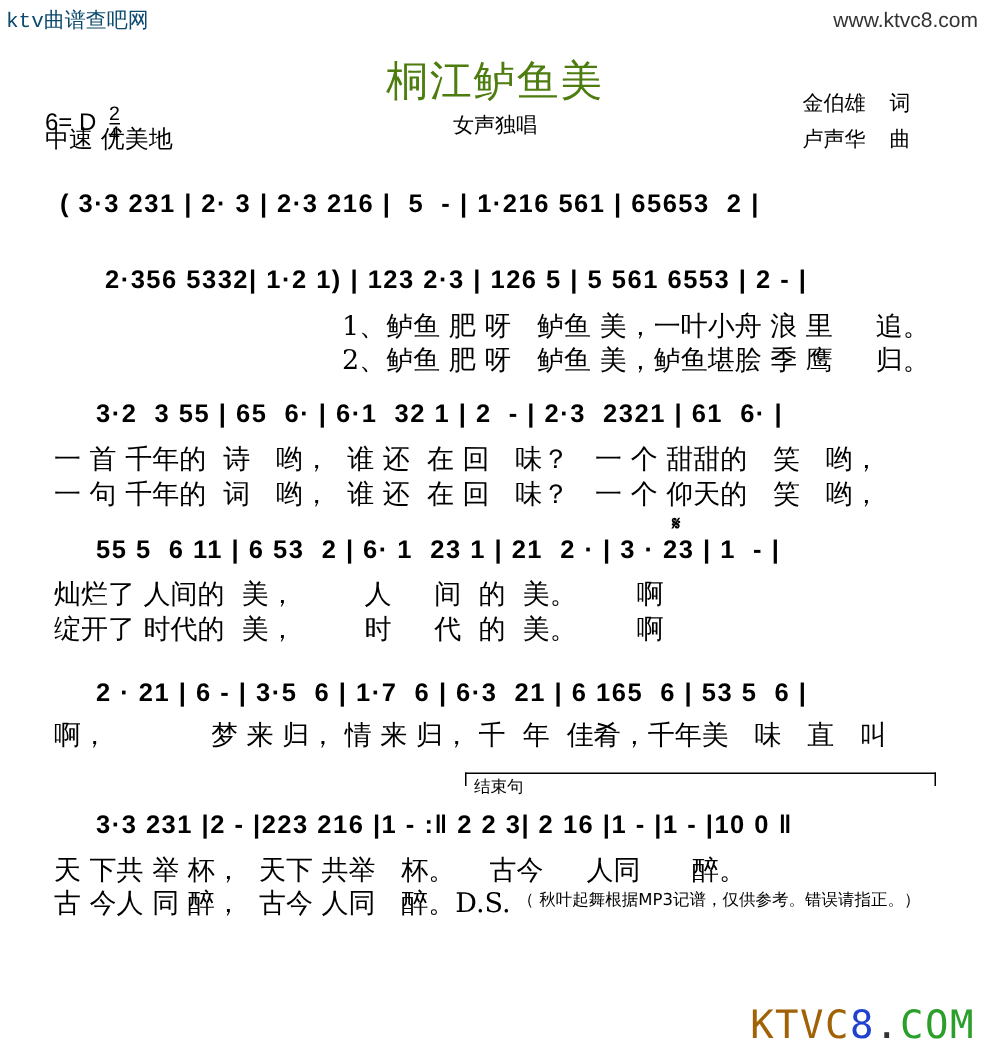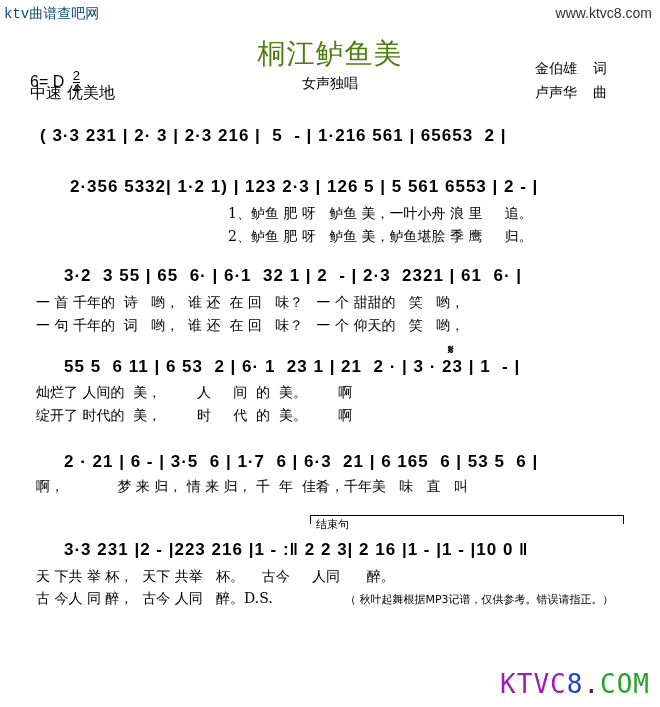--- a/index.html
+++ b/index.html
@@ -11,21 +11,21 @@
   .subtitle{left:0;width:660px;top:75px;text-align:center;font-size:14px;}
   .key{left:30px;top:70px;font-size:16px;font-family:"Liberation Sans",sans-serif;}
   .frac{display:inline-block;vertical-align:middle;text-align:center;font-size:13px;line-height:12px;margin-left:4px;}
   .frac span{display:block;}
   .frac .num{border-bottom:1.5px solid #000;}
   .tempo{left:30px;top:83px;font-size:16px;}
   .credit{left:535px;font-size:14px;font-family:"DejaVu Serif",serif;}
   .credit .role{margin-left:16px;}
   .staff{left:0;width:608px;height:30px;margin-left:26px;}
   .notes{position:absolute;left:0;top:0;white-space:pre;font-family:"Liberation Sans","DejaVu Sans",sans-serif;font-weight:bold;font-size:17px;letter-spacing:1px;}
-  .lyric{position:absolute;white-space:pre;font-family:"DejaVu Serif","Liberation Serif",serif;font-size:14px;}
+  .lyric{position:absolute;white-space:pre;font-family:"DejaVu Serif","Liberation Serif",serif;font-size:18px;}
   .segno{position:absolute;font-size:13px;font-weight:bold;}
   .ending-box{left:310px;top:515px;width:312px;height:8px;border-top:1px solid #000;border-left:1px solid #000;border-right:1px solid #000;}
   .ending-label{left:316px;top:517px;font-size:11px;text-align:right;}
   .footnote{left:345px;top:592px;font-size:11px;}
   .logo{right:10px;bottom:8px;font-size:26px;font-family:"DejaVu Sans Mono",monospace;letter-spacing:1px;}
 </style>
 </head>
 <body>
 
 <div class="abs site-name">ktv曲谱查吧网</div>
@@ -81,14 +81,14 @@
 <div class="abs ending-label">结束句</div>
 <div class="abs staff" style="top:540px">
   <div class="notes" style="left:38px">3·3 231 |2 - |223 216 |1 - :‖ 2 2 3| 2 16 |1 - |1 - |10 0 ‖</div>
 </div>
 <div class="lyric" style="left:36px;top:568px">天 下共 举 杯，  天下 共举   杯。    古今     人同      醉。</div>
 <div class="lyric" style="left:36px;top:590px">古 今人 同 醉，  古今 人同   醉。D.S.</div>
 
 <div class="abs footnote">（ 秋叶起舞根据MP3记谱，仅供参考。错误请指正。）</div>
 
 <div class="abs logo">
-  <span style="color:#a21caf">KTVC</span><span style="color:#2040d0">8</span><span style="color:#333">.</span><span style="color:#2aa02a">COM</span>
+  <span style="color:#a16207">KTVC</span><span style="color:#2040d0">8</span><span style="color:#333">.</span><span style="color:#2aa02a">COM</span>
 </div>
 
 </body></html>

